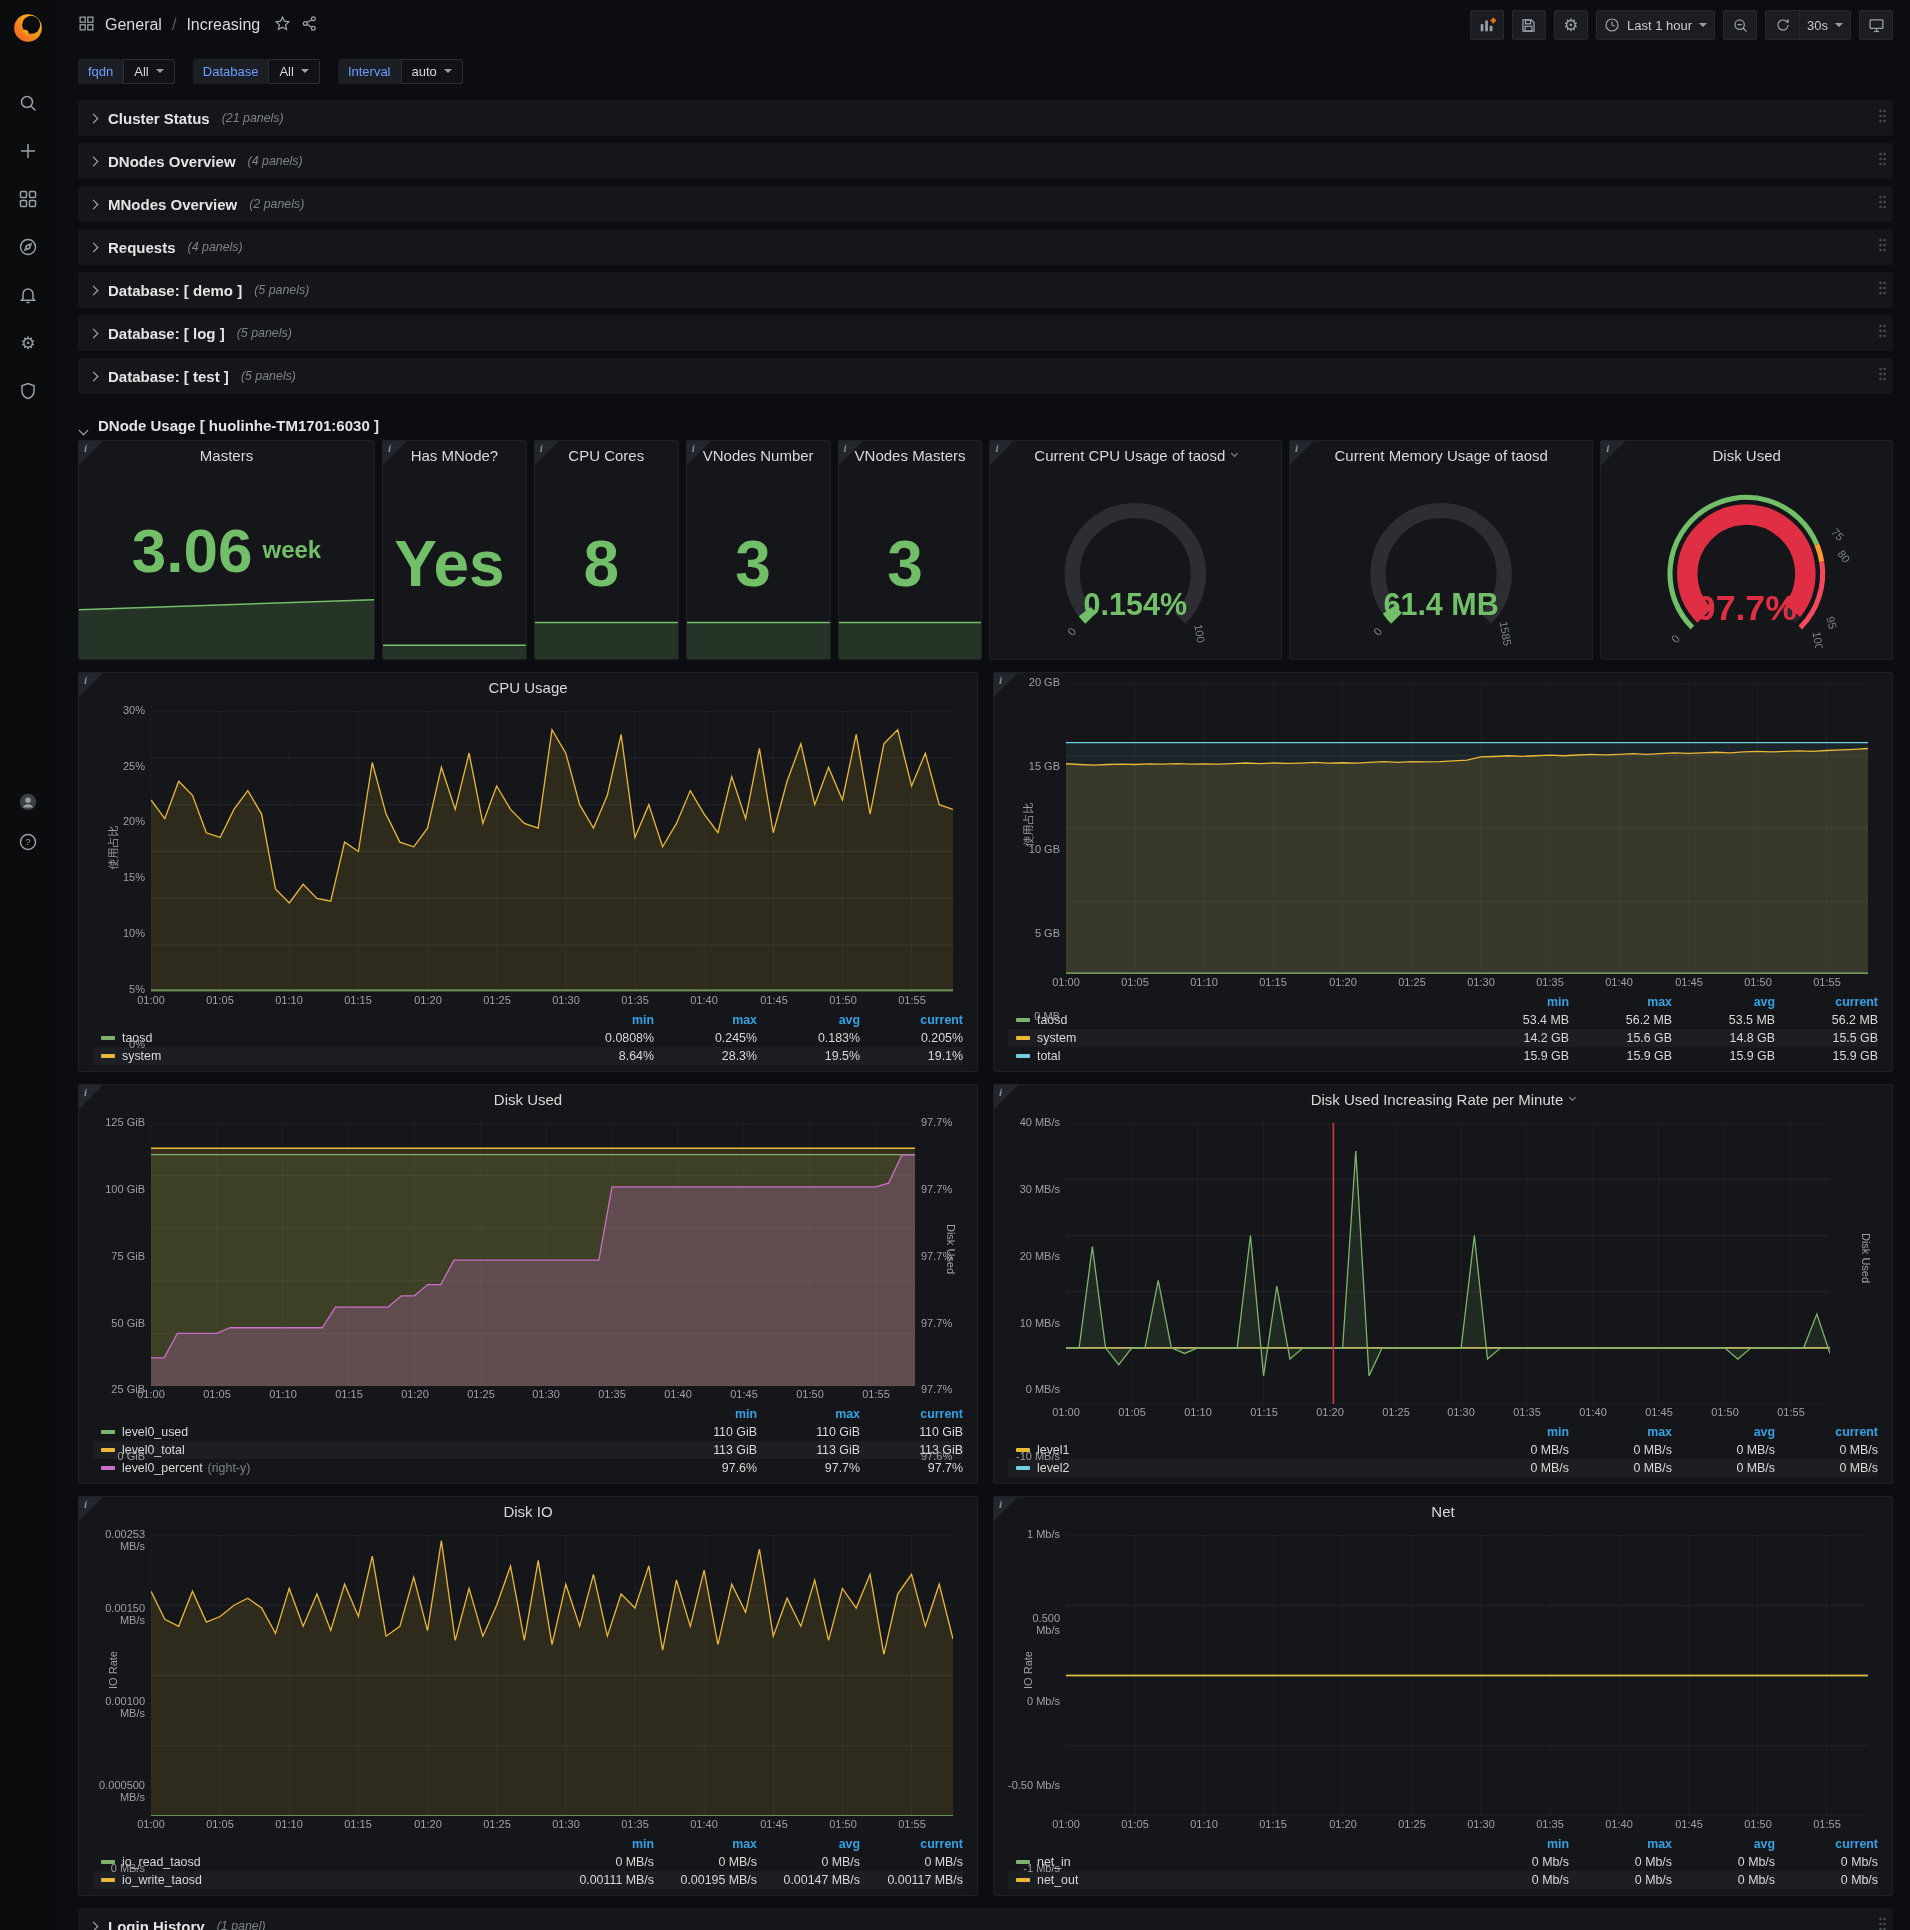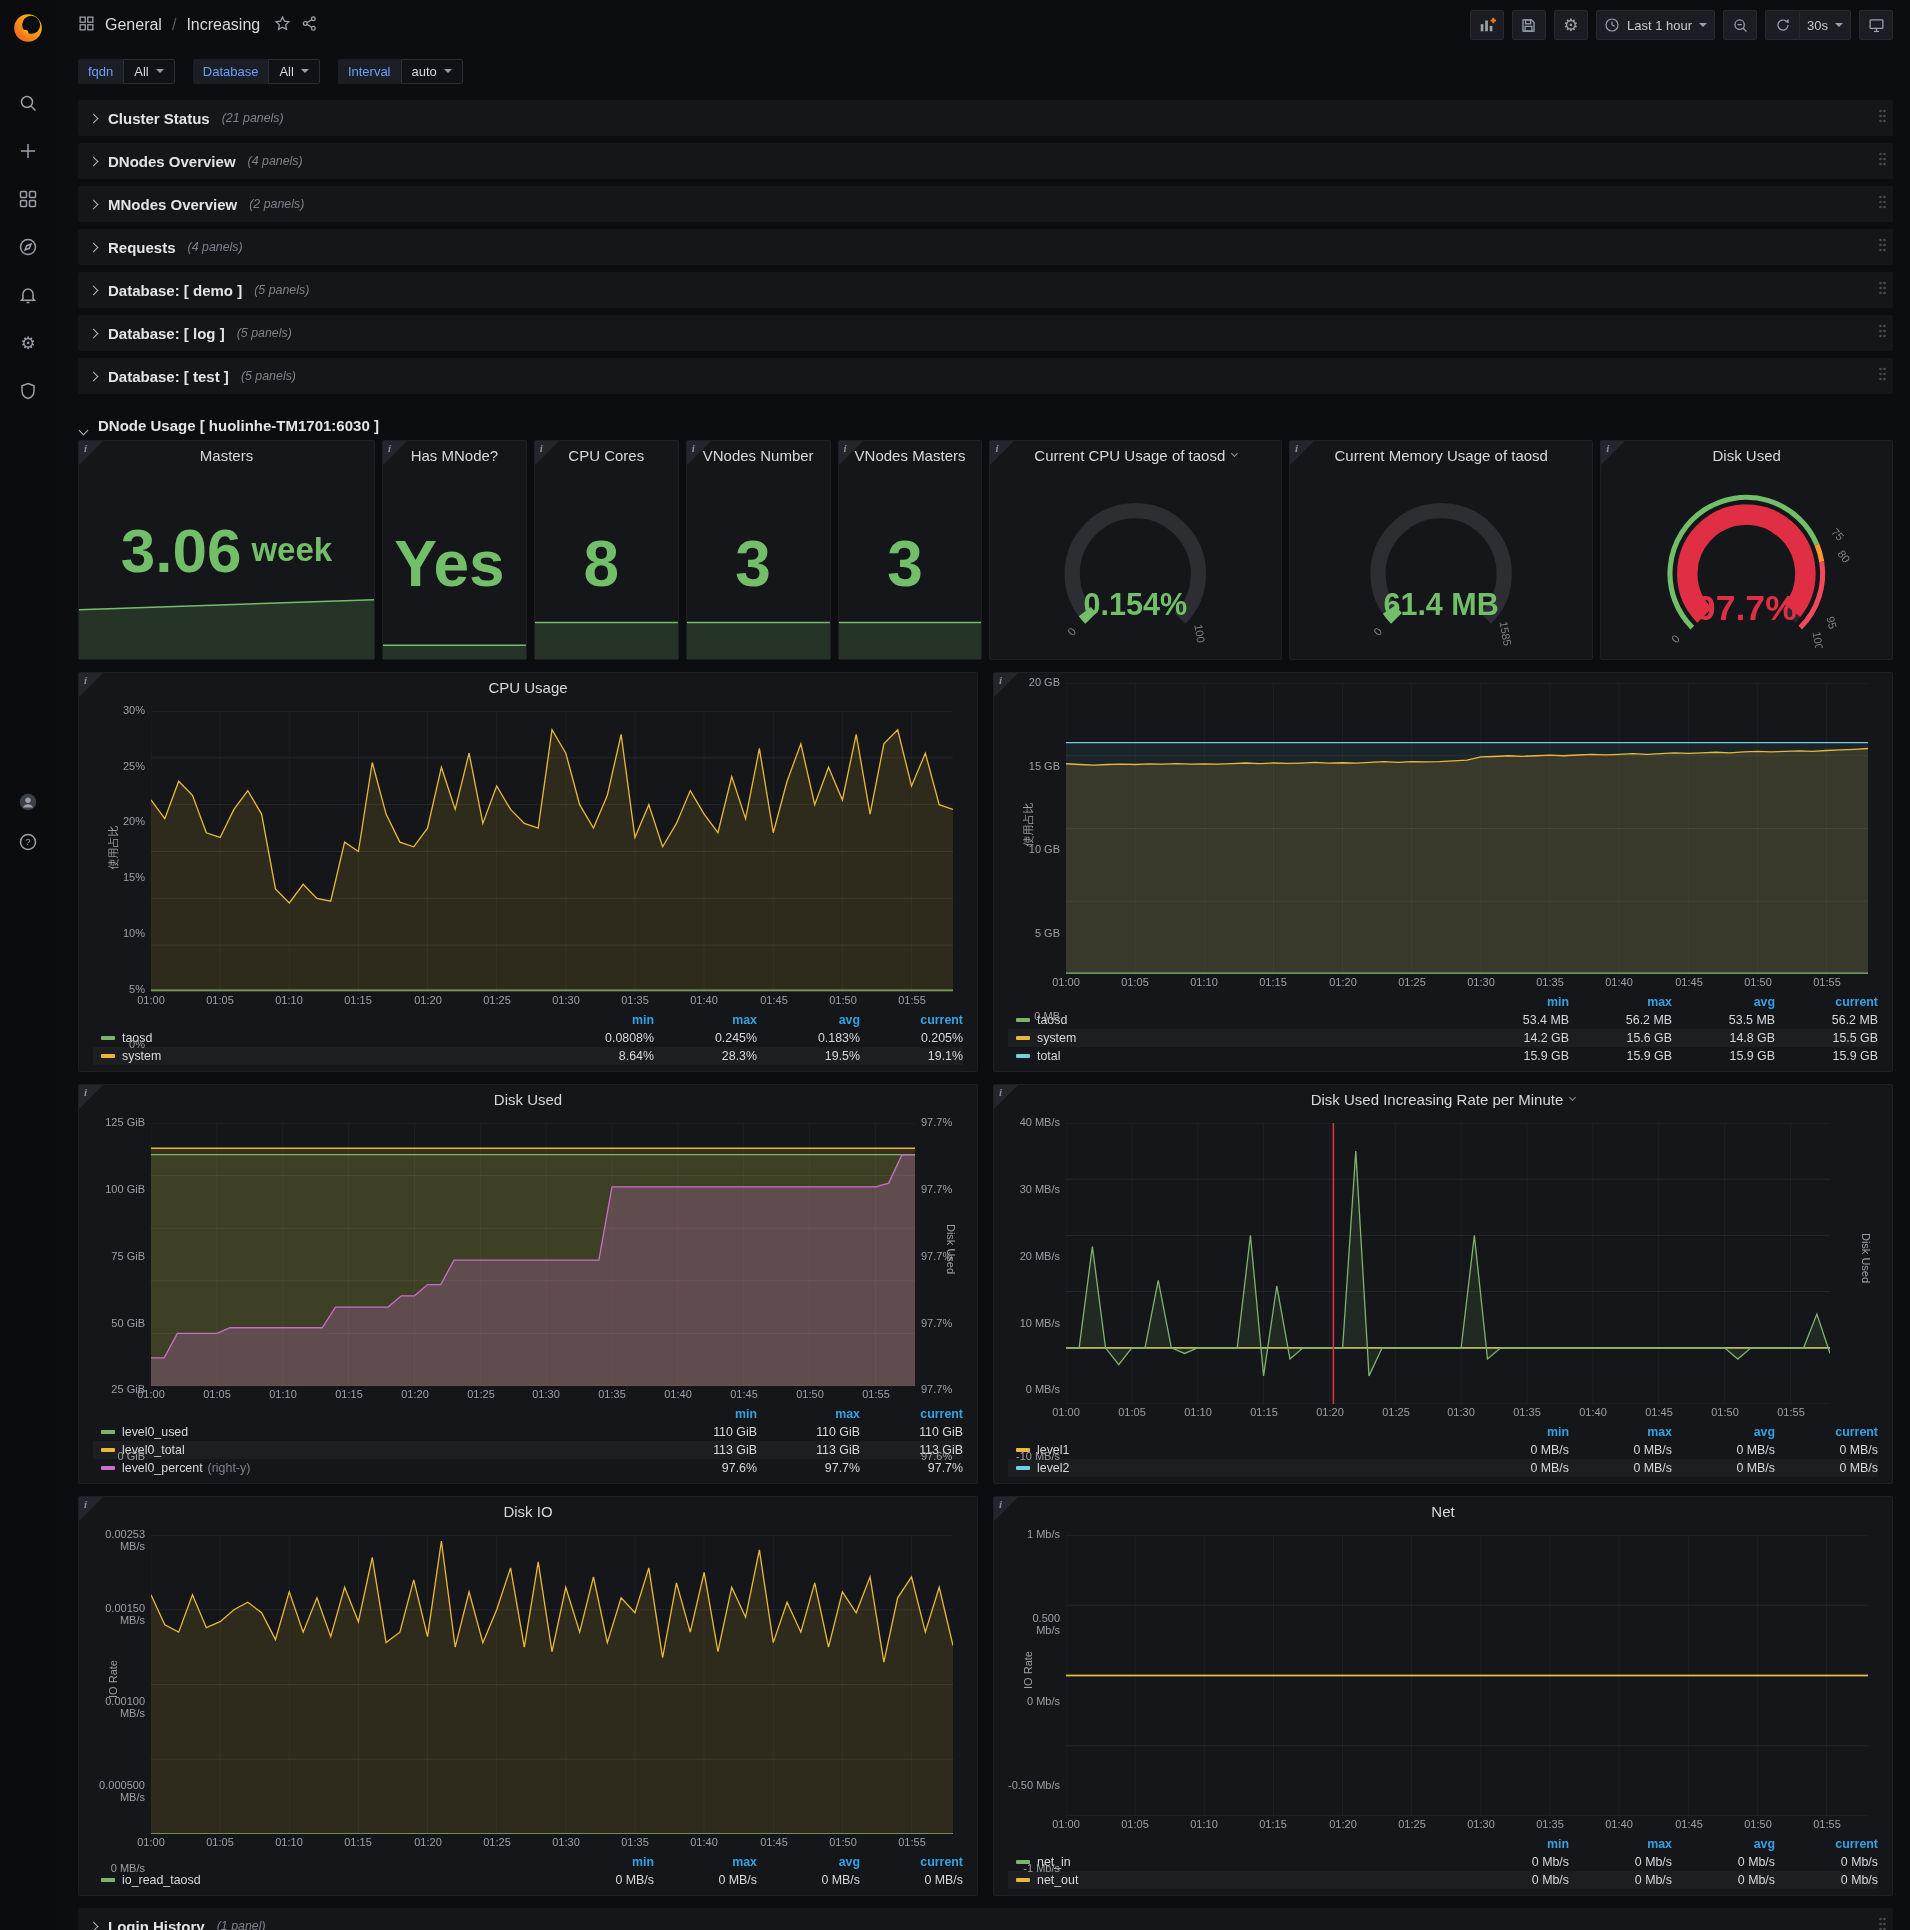--- a/index.html
+++ b/index.html
@@ -49,21 +49,21 @@
   .panel { background:#141619; border:1px solid #1e2026; border-radius:2px; position:relative; }
   .info-corner { position:absolute; top:0; left:0; width:0; height:0; border-top:24px solid #24262d; border-right:24px solid transparent; z-index:3; cursor:pointer; }
   .info-i { position:absolute; top:-23px; left:5px; font-size:11px; font-weight:700; font-style:italic; color:#8a8f98; font-family:"Liberation Serif",serif; }
   .panel-title { height:28px; display:flex; align-items:center; justify-content:center; font-size:15px; color:#d8d9da; cursor:pointer; white-space:nowrap; }
   
   .stats { display:grid; grid-template-columns:2.05fr 1fr 1fr 1fr 1fr 2.02fr 2.1fr 2.02fr; gap:7px; height:220px; margin-top:6px; }
   .stat-body { position:absolute; inset:28px 0 0 0; display:flex; align-items:center; justify-content:center; }
   .stat-val { color:#73BF69; font-weight:700; }
   .stat-val.huge { font-size:62px; }
   .stat-val.digit { font-size:64px; }
-  .stat-suffix { color:#73BF69; font-size:33px; font-weight:700; margin-left:10px; }
+  .stat-suffix { color:#73BF69; font-size:24px; font-weight:700; margin-left:10px; }
   .spark { position:absolute; left:0; right:0; bottom:0; width:100%; display:block; }
   .spark.big { height:74px; } .spark.area { height:42px; } .spark.line { height:16px; }
   .stat-body.pad-b { padding-bottom:28px; }
   
   .gauge-svg { width:100%; height:171px; display:block; margin-top:8px; }
   .glabel { font-size:11px; fill:#7e848c; }
   
   .charts { display:grid; grid-template-columns:1fr 1fr; gap:12px 15px; margin-top:12px; }
   .chart-panel { height:400px; display:flex; flex-direction:column; }
   .plot-wrap { flex:1; position:relative; margin:2px 14px 0 14px; }
@@ -972,20 +972,27 @@
               </tr>
             </thead>
             <tbody>
               <tr>
                 <td class="name"><span class="swatch" style="background: rgb(126, 178, 109);"></span><span>io_read_taosd</span></td>
                 <td>0 MB/s</td>
                 <td>0 MB/s</td>
                 <td>0 MB/s</td>
                 <td>0 MB/s</td>
               </tr>
+              <tr>
+                <td class="name"><span class="swatch" style="background: rgb(234, 184, 57);"></span><span>io_write_taosd</span></td>
+                <td>0.00111 MB/s</td>
+                <td>0.00195 MB/s</td>
+                <td>0.00147 MB/s</td>
+                <td>0.00117 MB/s</td>
+              </tr>
             </tbody>
           </table>
         </div>
   </div>
 
   <div class="panel chart-panel">
     <div class="info-corner">
           <span class="info-i">i</span>
         </div>
     <div class="panel-title">

